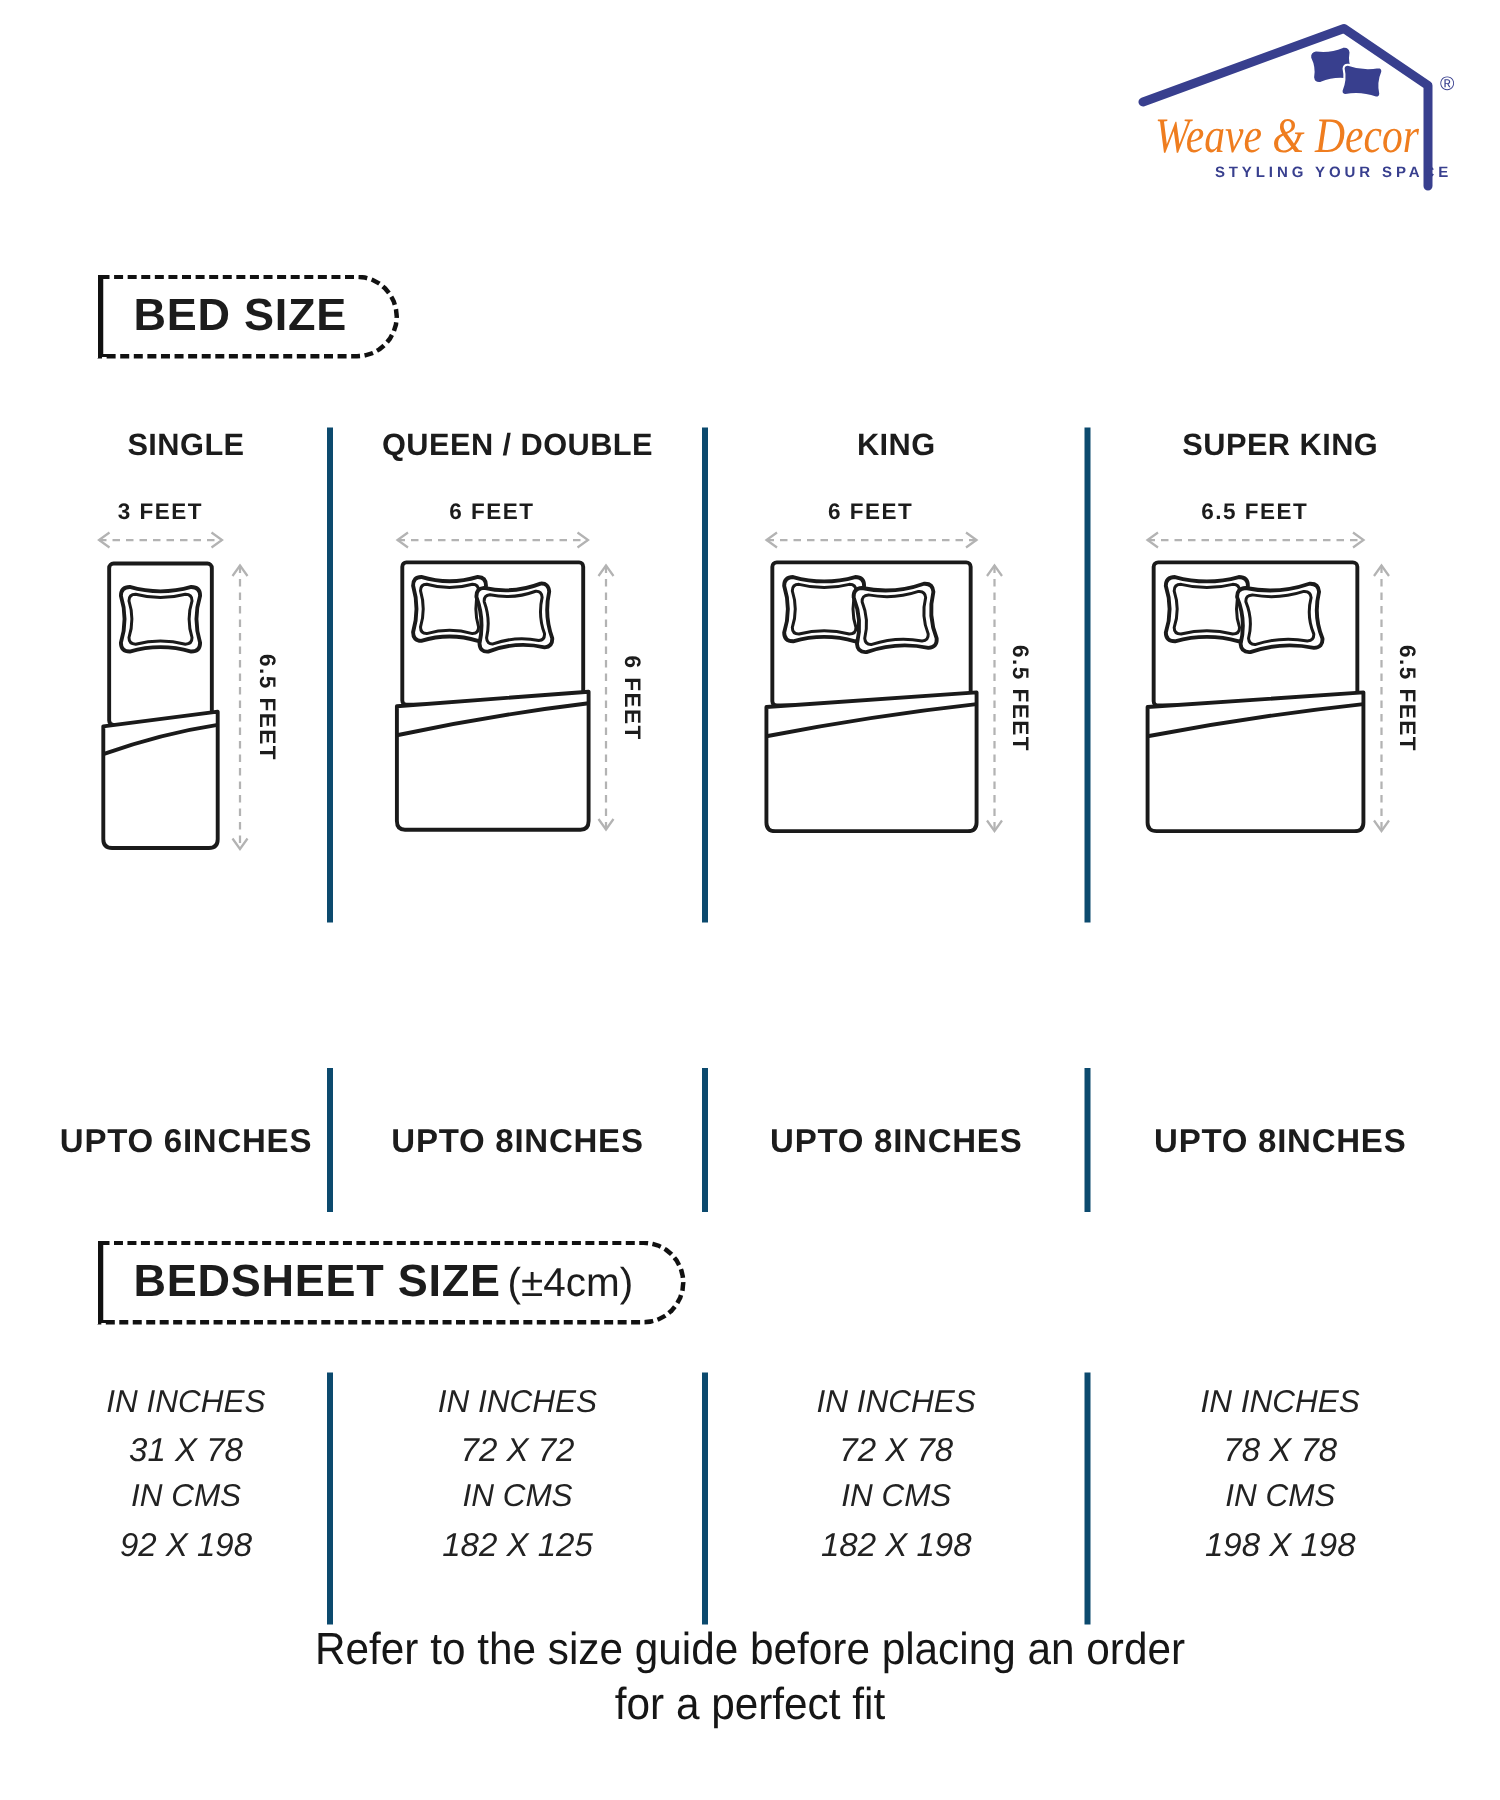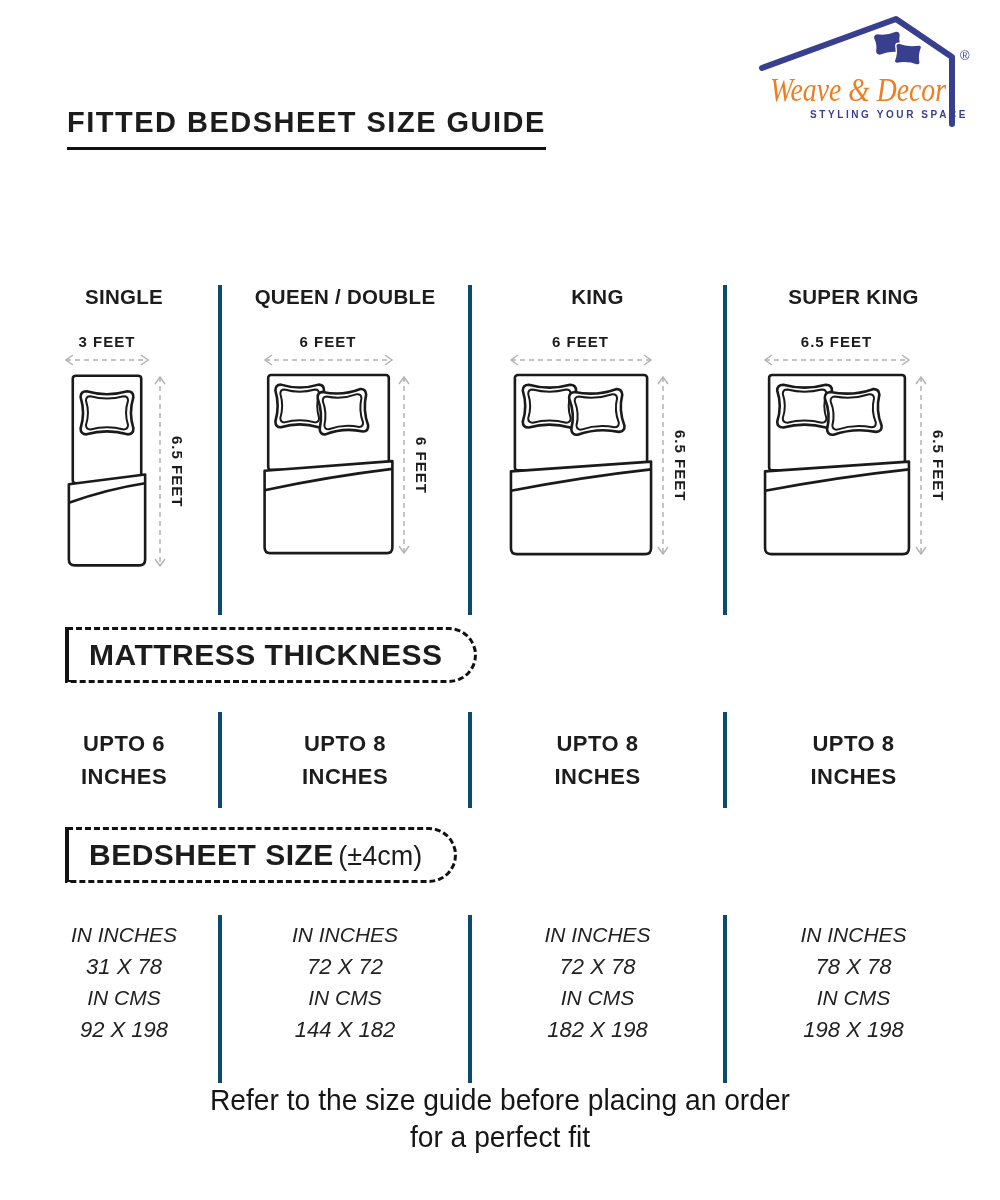--- a/index.html
+++ b/index.html
@@ -41,21 +41,21 @@
   .stack{display:flex;flex-direction:column;align-items:center;}
   .dim-label{font-size:15px;font-weight:700;letter-spacing:1px;margin-bottom:2px;white-space:nowrap;}
   .bed-svg{margin-top:5px;display:block;}
   .varrow{display:flex;align-items:center;gap:1px;}
   .v-label{
     writing-mode:vertical-rl;text-orientation:mixed;
     font-size:15px;font-weight:700;letter-spacing:1px;white-space:nowrap;
   }
   
   #mattress-grid{top:712px;}
-  .mat-col{height:96px;display:flex;flex-direction:column;align-items:center;justify-content:center;
+  .mat-col{height:96px;display:flex;flex-direction:row;align-items:center;justify-content:center;
     font-size:22px;font-weight:700;letter-spacing:.5px;line-height:1.5;}
   
   #sheet-grid{top:915px;font-style:italic;}
   .sheet-col{height:160px;display:flex;flex-direction:column;align-items:center;padding-top:8px;}
   .unit-hd{font-size:21px;color:#222;}
   .unit-val{font-size:22px;color:#222;margin-top:7px;}
   .unit-hd2{font-size:21px;color:#222;margin-top:6px;}
   
   .footer{
     position:absolute;top:1082px;left:0;width:1000px;text-align:center;
@@ -82,22 +82,24 @@
       <g>
         <use href="#pillow" transform="translate(130,24) scale(0.44,0.42) rotate(-8 27 22)" fill="#383f8e" stroke="#383f8e" stroke-width="2"></use>
         <use href="#pillow" transform="translate(149,34) scale(0.48,0.46) rotate(5 27 22)" fill="#383f8e" stroke="#ffffff" stroke-width="1.4"></use>
       </g>
       <text x="214" y="50" font-size="13" fill="#383f8e" font-family="Liberation Sans, sans-serif">®</text>
       <text x="112" y="91" text-anchor="middle" font-size="33" font-style="italic" font-family="Liberation Serif, serif" fill="#ef7d1f" textLength="176" lengthAdjust="spacingAndGlyphs">Weave &amp; Decor</text>
       <text x="143" y="108" text-anchor="middle" font-size="10" font-weight="bold" letter-spacing="2.6" font-family="Liberation Sans, sans-serif" fill="#383f8e">STYLING YOUR SPACE</text>
     </svg>
   </div>
 
-  <div class="page-title">FITTED BEDSHEET SIZE GUIDE</div>
-
+
+  <div class="dash-box" id="bedsize-box">
+    <span class="hd">BED SIZE</span>
+  </div>
 
   <div class="grid4" id="bed-grid">
 
     <div class="bed-col">
       <div class="bed-name">SINGLE</div>
       <div class="assembly">
         <div class="stack">
           <div class="dim-label">3 FEET</div>
           <svg width="90" height="16" viewBox="0 0 90 16">
             <line x1="4" y1="8" x2="86" y2="8" stroke="#b3b3b3" stroke-width="1.5" stroke-dasharray="5,4"></line>
@@ -218,23 +220,20 @@
             <line x1="8" y1="4" x2="8" y2="181" stroke="#b3b3b3" stroke-width="1.5" stroke-dasharray="5,4"></line>
             <path d="M3,11 L8,4 L13,11" fill="none" stroke="#b3b3b3" stroke-width="1.5"></path>
             <path d="M3,174 L8,181 L13,174" fill="none" stroke="#b3b3b3" stroke-width="1.5"></path>
           </svg>
           <span class="v-label">6.5 FEET</span>
         </div>
       </div>
     </div>
   </div>
 
-  <div class="dash-box" id="mattress-box">
-    <span class="hd">MATTRESS THICKNESS</span>
-  </div>
 
   <div class="grid4" id="mattress-grid">
     <div class="mat-col">
       <span>UPTO 6</span>
       <span>INCHES</span>
     </div>
     <div class="mat-col sep">
       <span>UPTO 8</span>
       <span>INCHES</span>
     </div>
@@ -257,21 +256,21 @@
     <div class="sheet-col">
       <span class="unit-hd">IN INCHES</span>
       <span class="unit-val">31 X 78</span>
       <span class="unit-hd2">IN CMS</span>
       <span class="unit-val">92 X 198</span>
     </div>
     <div class="sheet-col sep">
       <span class="unit-hd">IN INCHES</span>
       <span class="unit-val">72 X 72</span>
       <span class="unit-hd2">IN CMS</span>
-      <span class="unit-val">144 X 182</span>
+      <span class="unit-val">182 X 125</span>
     </div>
     <div class="sheet-col sep">
       <span class="unit-hd">IN INCHES</span>
       <span class="unit-val">72 X 78</span>
       <span class="unit-hd2">IN CMS</span>
       <span class="unit-val">182 X 198</span>
     </div>
     <div class="sheet-col sep">
       <span class="unit-hd">IN INCHES</span>
       <span class="unit-val">78 X 78</span>

